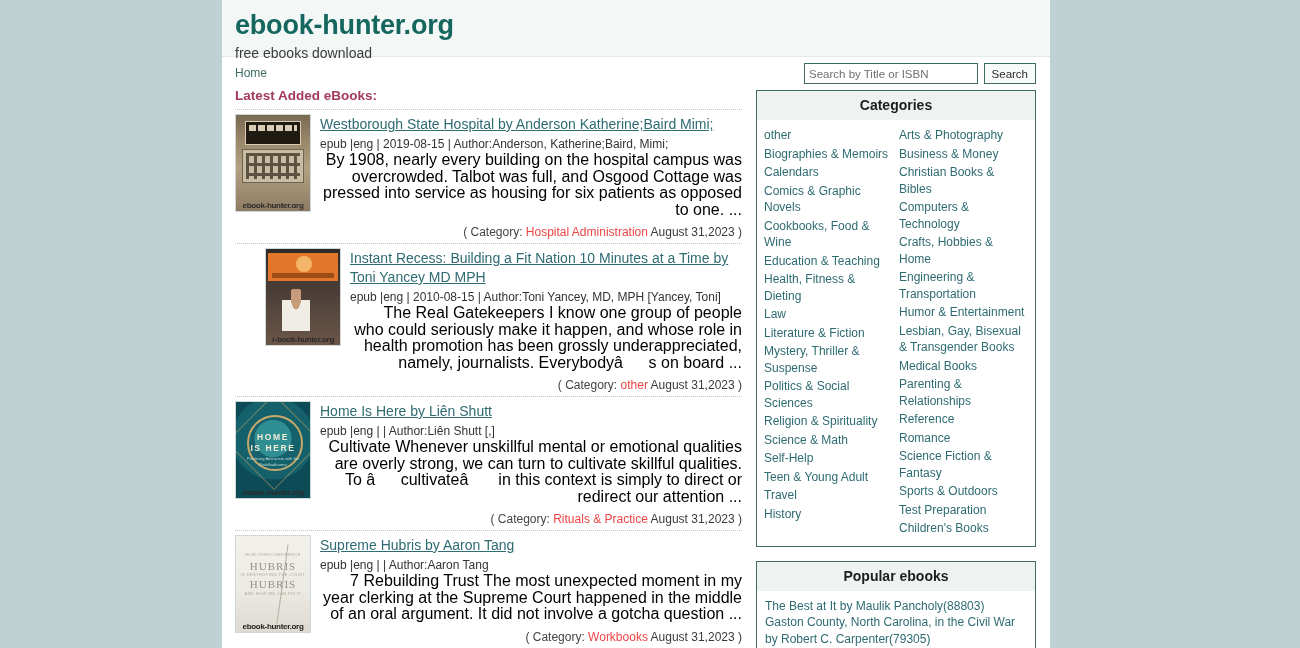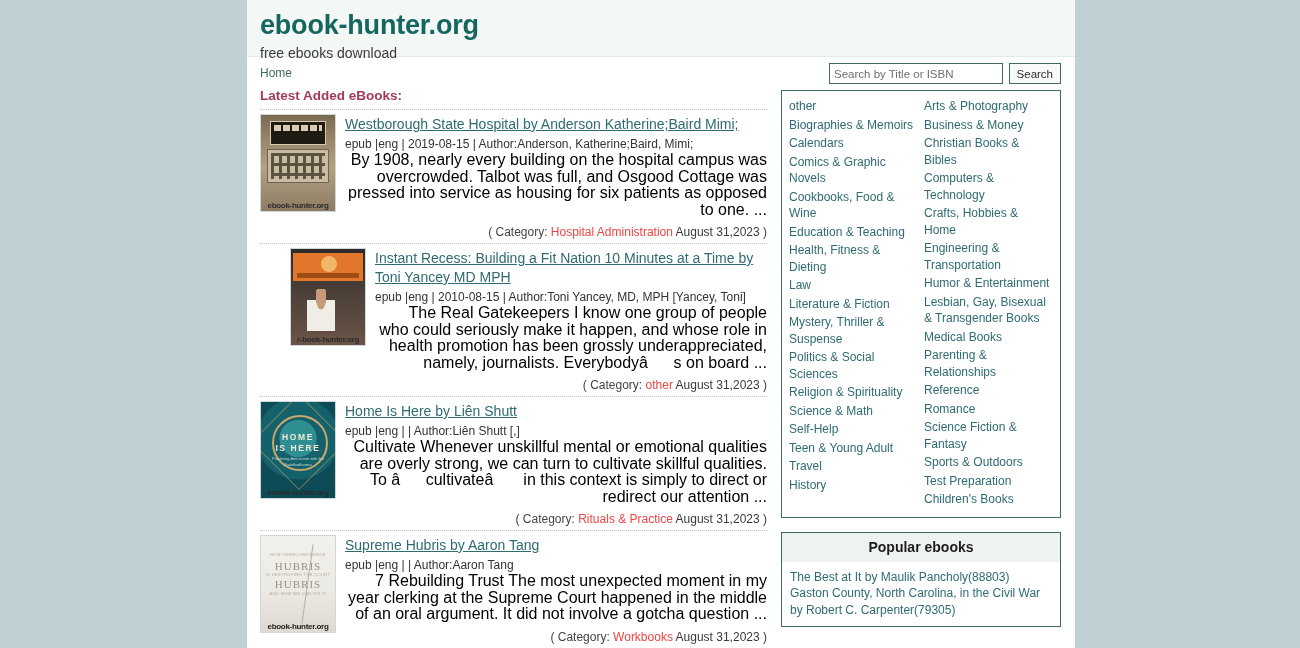--- a/index.html
+++ b/index.html
@@ -10,21 +10,21 @@
     width: 1300px;
     height: 648px;
     background: #c0d1d4;
     font-family: "Liberation Sans", sans-serif;
     font-size: 13px;
     color: #333333;
     overflow: hidden;
   }
   #page {
     position: absolute;
-    left: 247px;
+    left: 222px;
     top: 0;
     width: 828px;
     height: 648px;
     background: #ffffff;
     overflow: hidden;
   }
   
   .site-header {
     background: #f3f8f6;
     padding: 10px 13px 12px 13px;
@@ -426,20 +426,21 @@
     </div>
 
     <div class="col-side">
 
       <div class="search-row">
         <input class="search-input" type="text" placeholder="Search by Title or ISBN" style="">
         <button class="search-btn">Search</button>
       </div>
 
       <div class="panel">
+        <div class="panel-head">Categories</div>
         <div class="cat-grid">
           <div class="cat-col">
             <a class="cat-item">other</a>
             <a class="cat-item">Biographies &amp; Memoirs</a>
             <a class="cat-item">Calendars</a>
             <a class="cat-item">Comics &amp; Graphic Novels</a>
             <a class="cat-item">Cookbooks, Food &amp; Wine</a>
             <a class="cat-item">Education &amp; Teaching</a>
             <a class="cat-item">Health, Fitness &amp; Dieting</a>
             <a class="cat-item">Law</a>

